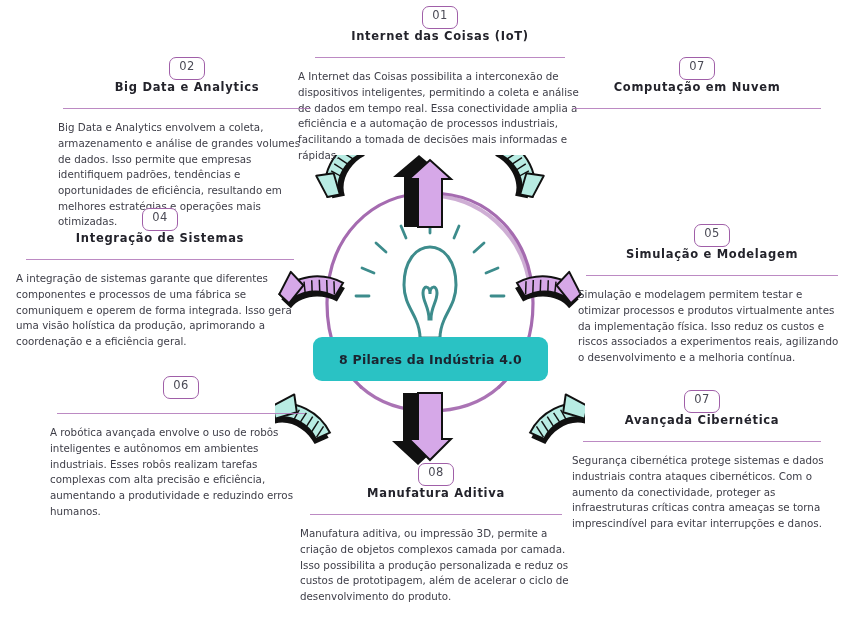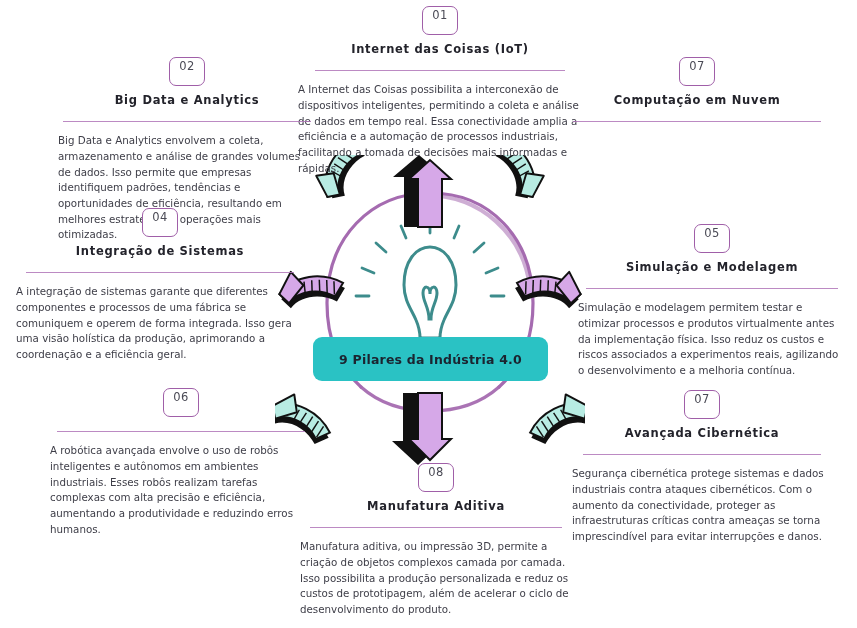--- a/index.html
+++ b/index.html
@@ -12,36 +12,35 @@
   }
   #canvas{position:relative;width:857px;height:628px;}
 
   
   .pillar{position:absolute;box-sizing:border-box;}
   .badge-wrap{display:flex;justify-content:center;}
   .badge{
     display:inline-block;
     border:1.4px solid #a05fa8;
     border-radius:7px;
-    padding:1px 9px 12px 9px;
+    padding:1px 9px 6px 9px;
     font-family:"DejaVu Sans", sans-serif;
     font-size:11.5px;
     letter-spacing:.5px;
     color:#4a4a55;
     line-height:1.25;
     background:#fff;
   }
   .ptitle{
     text-align:center;
     font-family:"DejaVu Sans", sans-serif;
     font-weight:700;
     font-size:11.5px;
     letter-spacing:.7px;
     color:#23232b;
-    margin-top:7px;
   }
   .rule{
     height:0;
     border-top:1.6px solid #b076b8;
     margin:14px auto 11px auto;
     width:100%;
     opacity:.85;
   }
   .pbody{
     text-align:left;
@@ -50,21 +49,21 @@
     line-height:1.52;
     color:#3d3d47;
   }
 
   
   #p1{left:298px;top:6px;width:284px;}
   #p2{left:58px;top:57px;width:258px;}
   #p3{left:566px;top:57px;width:262px;}
   #p4{left:16px;top:208px;width:288px;}
   #p5{left:578px;top:224px;width:268px;}
-  #p6{left:50px;top:388px;width:262px;}
+  #p6{left:50px;top:376px;width:262px;}
   #p7{left:572px;top:390px;width:260px;}
   #p8{left:300px;top:463px;width:272px;}
 
   #p1 .rule{width:250px;}
   #p2 .rule{width:248px;}
   #p3 .rule{width:248px;}
   #p4 .rule{width:268px;}
   #p5 .rule{width:252px;}
   #p6 .rule{width:248px;}
   #p7 .rule{width:238px;}
@@ -233,21 +232,21 @@
               <path d="M42 11 L45 25"></path>
             <path d="M50 10 L53 24"></path>
               <path d="M58 10 L61 24"></path>
           </g>
         </g>
       </g>
     </svg>
   </div>
 
   <div id="center-banner">
-    <span class="btxt">9 Pilares da Indústria 4.0</span>
+    <span class="btxt">8 Pilares da Indústria 4.0</span>
   </div>
 
   <div class="pillar" id="p1">
     <div class="badge-wrap">
         <span class="badge">01</span>
       </div>
     <div class="ptitle">Internet das Coisas (IoT)</div>
     <div class="rule"></div>
     <div class="pbody">A Internet das Coisas possibilita a interconexão de dispositivos inteligentes, permitindo a coleta e análise de dados em tempo real. Essa conectividade amplia a eficiência e a automação de processos industriais, facilitando a tomada de decisões mais informadas e rápidas.</div>
   </div>

